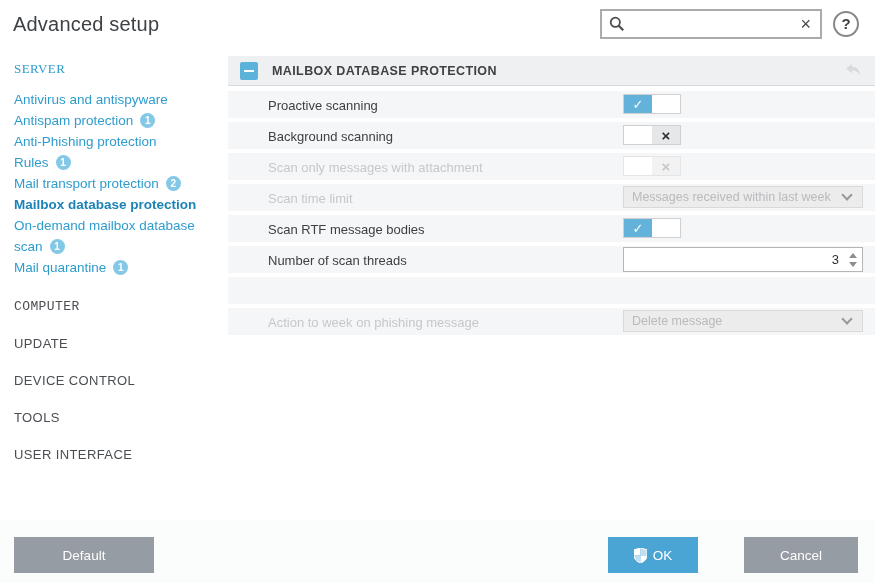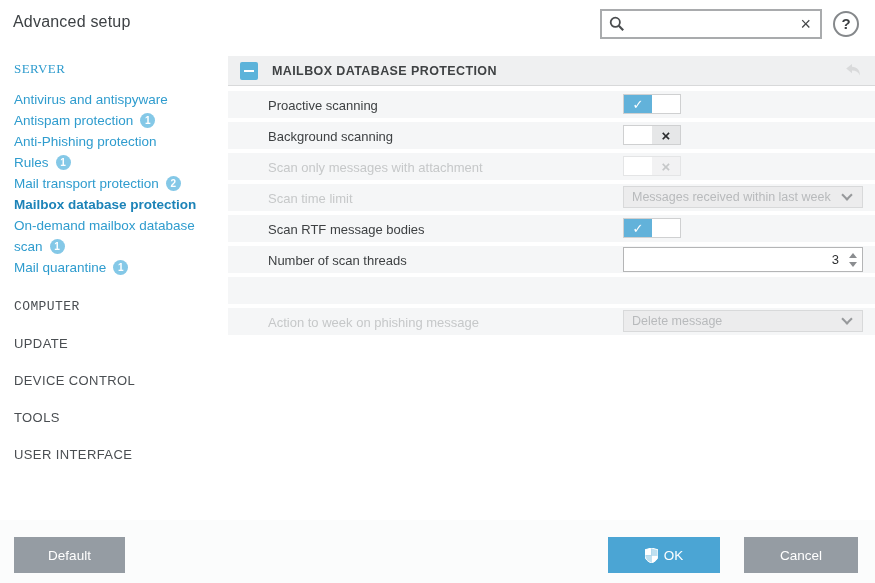--- a/index.html
+++ b/index.html
@@ -1,21 +1,21 @@
 <!DOCTYPE html>
 <html><head>
 <meta charset="utf-8">
 <style>
   * { margin:0; padding:0; box-sizing:border-box; }
   html,body { width:875px; height:583px; background:#fff;
     font-family:"Liberation Sans","DejaVu Sans",sans-serif; overflow:hidden; }
   .app { position:relative; width:875px; height:583px; }
 
   
-  .title { position:absolute; left:13px; top:13px; font-size:16px; font-weight:400;
+  .title { position:absolute; left:13px; top:13px; font-size:20px; font-weight:400;
     color:#3e4245; letter-spacing:0.2px; }
   .search { position:absolute; left:600px; top:9px; width:222px; height:30px;
     border:2px solid #a9abad; background:#fff; display:flex; align-items:center; padding:0 7px; }
   .search svg { flex:0 0 auto; margin-right:5px; }
   .search input { flex:1; min-width:0; border:none; outline:none; background:transparent;
     font-size:13px; color:#333; font-family:inherit; }
   .search .clear { flex:0 0 auto; font-size:18px; line-height:1; color:#46484a; cursor:pointer; padding:0 2px; }
   .help { position:absolute; left:833px; top:11px; width:26px; height:26px; border-radius:50%;
     border:2px solid #85888b; color:#3c3f42; font-size:15px; font-weight:bold;
     text-align:center; line-height:22px; cursor:pointer; }
@@ -78,22 +78,22 @@
     border-bottom:5px solid #8b8d90; cursor:pointer; }
   .spin .down { width:0; height:0; border-left:4px solid transparent; border-right:4px solid transparent;
     border-top:5px solid #8b8d90; cursor:pointer; }
 
   
   .footer { position:absolute; left:0; right:0; bottom:0; height:63px; background:#fbfcfc; }
   .btn { position:absolute; top:17px; height:36px; border:none; color:#fff; font-size:13.5px;
     font-family:inherit; cursor:pointer; display:flex; align-items:center; justify-content:center; gap:6px; }
   .btn.gray { background:#959ca3; }
   .btn.blue { background:#4ba5d4; }
-  .btn.default { left:14px; width:111px; }
-  .btn.ok { left:608px; width:112px; }
+  .btn.default { left:14px; width:140px; }
+  .btn.ok { left:608px; width:90px; }
   .btn.cancel { left:744px; width:114px;justify-content:center; }
 </style>
 </head>
 <body>
 
 <div class="app">
 
   <div class="title">Advanced setup</div>
   <div class="search">
     <svg width="16" height="16" viewBox="0 0 16 16">

